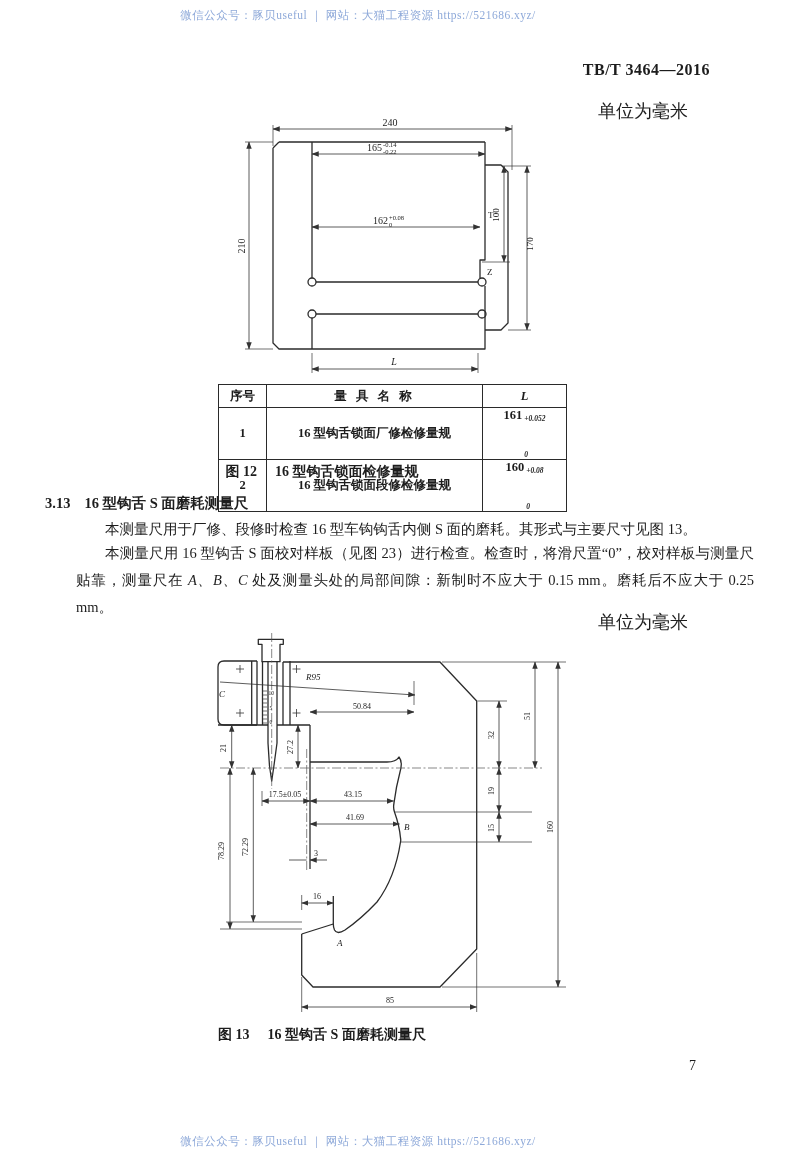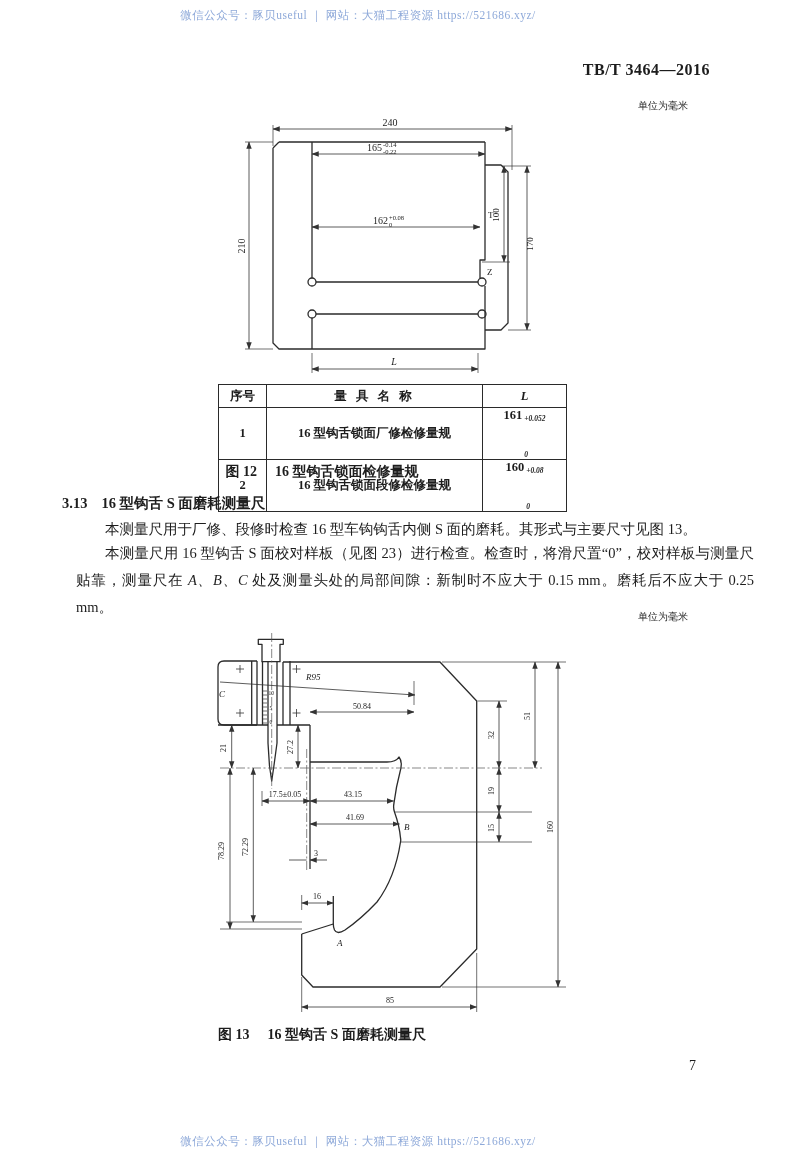--- a/index.html
+++ b/index.html
@@ -2,31 +2,31 @@
 <html><head>
 <meta charset="utf-8">
 <style>
   html,body{margin:0;padding:0;background:#ffffff;}
   body{width:800px;height:1168px;position:relative;overflow:hidden;
        font-family:"Liberation Serif","DejaVu Serif",serif;color:#1d1d1d;}
   .abs{position:absolute;}
   .watermark{width:716px;text-align:center;color:#8ea9d9;font-size:11.5px;
              font-family:"Liberation Serif",serif;letter-spacing:.5px;}
   .docnum{right:90px;top:61px;font-weight:bold;font-size:16px;letter-spacing:.5px;}
-  .unitnote{right:112px;font-size:10px;}
+  .unitnote{right:112px;font-size:18px;}
   
   table.gtable{border-collapse:collapse;table-layout:fixed;}
   table.gtable td,table.gtable th{border:1.3px solid #2a2a2a;text-align:center;
       font-size:12.5px;font-weight:bold;padding:0;vertical-align:middle;}
   .tolstack{display:inline-flex;flex-direction:column;justify-content:center;
       font-size:7.5px;line-height:8px;vertical-align:-2px;margin-left:2px;
       font-style:normal;text-align:left;font-weight:bold;gap:28px;}
   .caption{width:644px;text-align:center;font-weight:bold;font-size:14px;}
   .caption .gap{display:inline-block;width:18px;}
-  .heading{left:62px;font-weight:bold;font-size:14.5px;}
+  .heading{left:45px;font-weight:bold;font-size:14.5px;}
   .heading .gap{display:inline-block;width:14px;}
   .para{left:76px;width:678px;font-size:14.5px;line-height:27px;text-align:justify;}
   .indent{text-indent:2em;}
   .pagenum{font-size:14px;}
   
   .ol{stroke:#2b2b2b;stroke-width:1.3;fill:none;stroke-linejoin:round;}
   .ln{stroke:#333;stroke-width:.8;fill:none;}
   .xln{stroke:#333;stroke-width:.7;fill:none;}
   .cl{stroke:#555;stroke-width:.7;fill:none;stroke-dasharray:9 2.5 2 2.5;}
   .dm1{marker-start:url(#arA);marker-end:url(#arA);}

